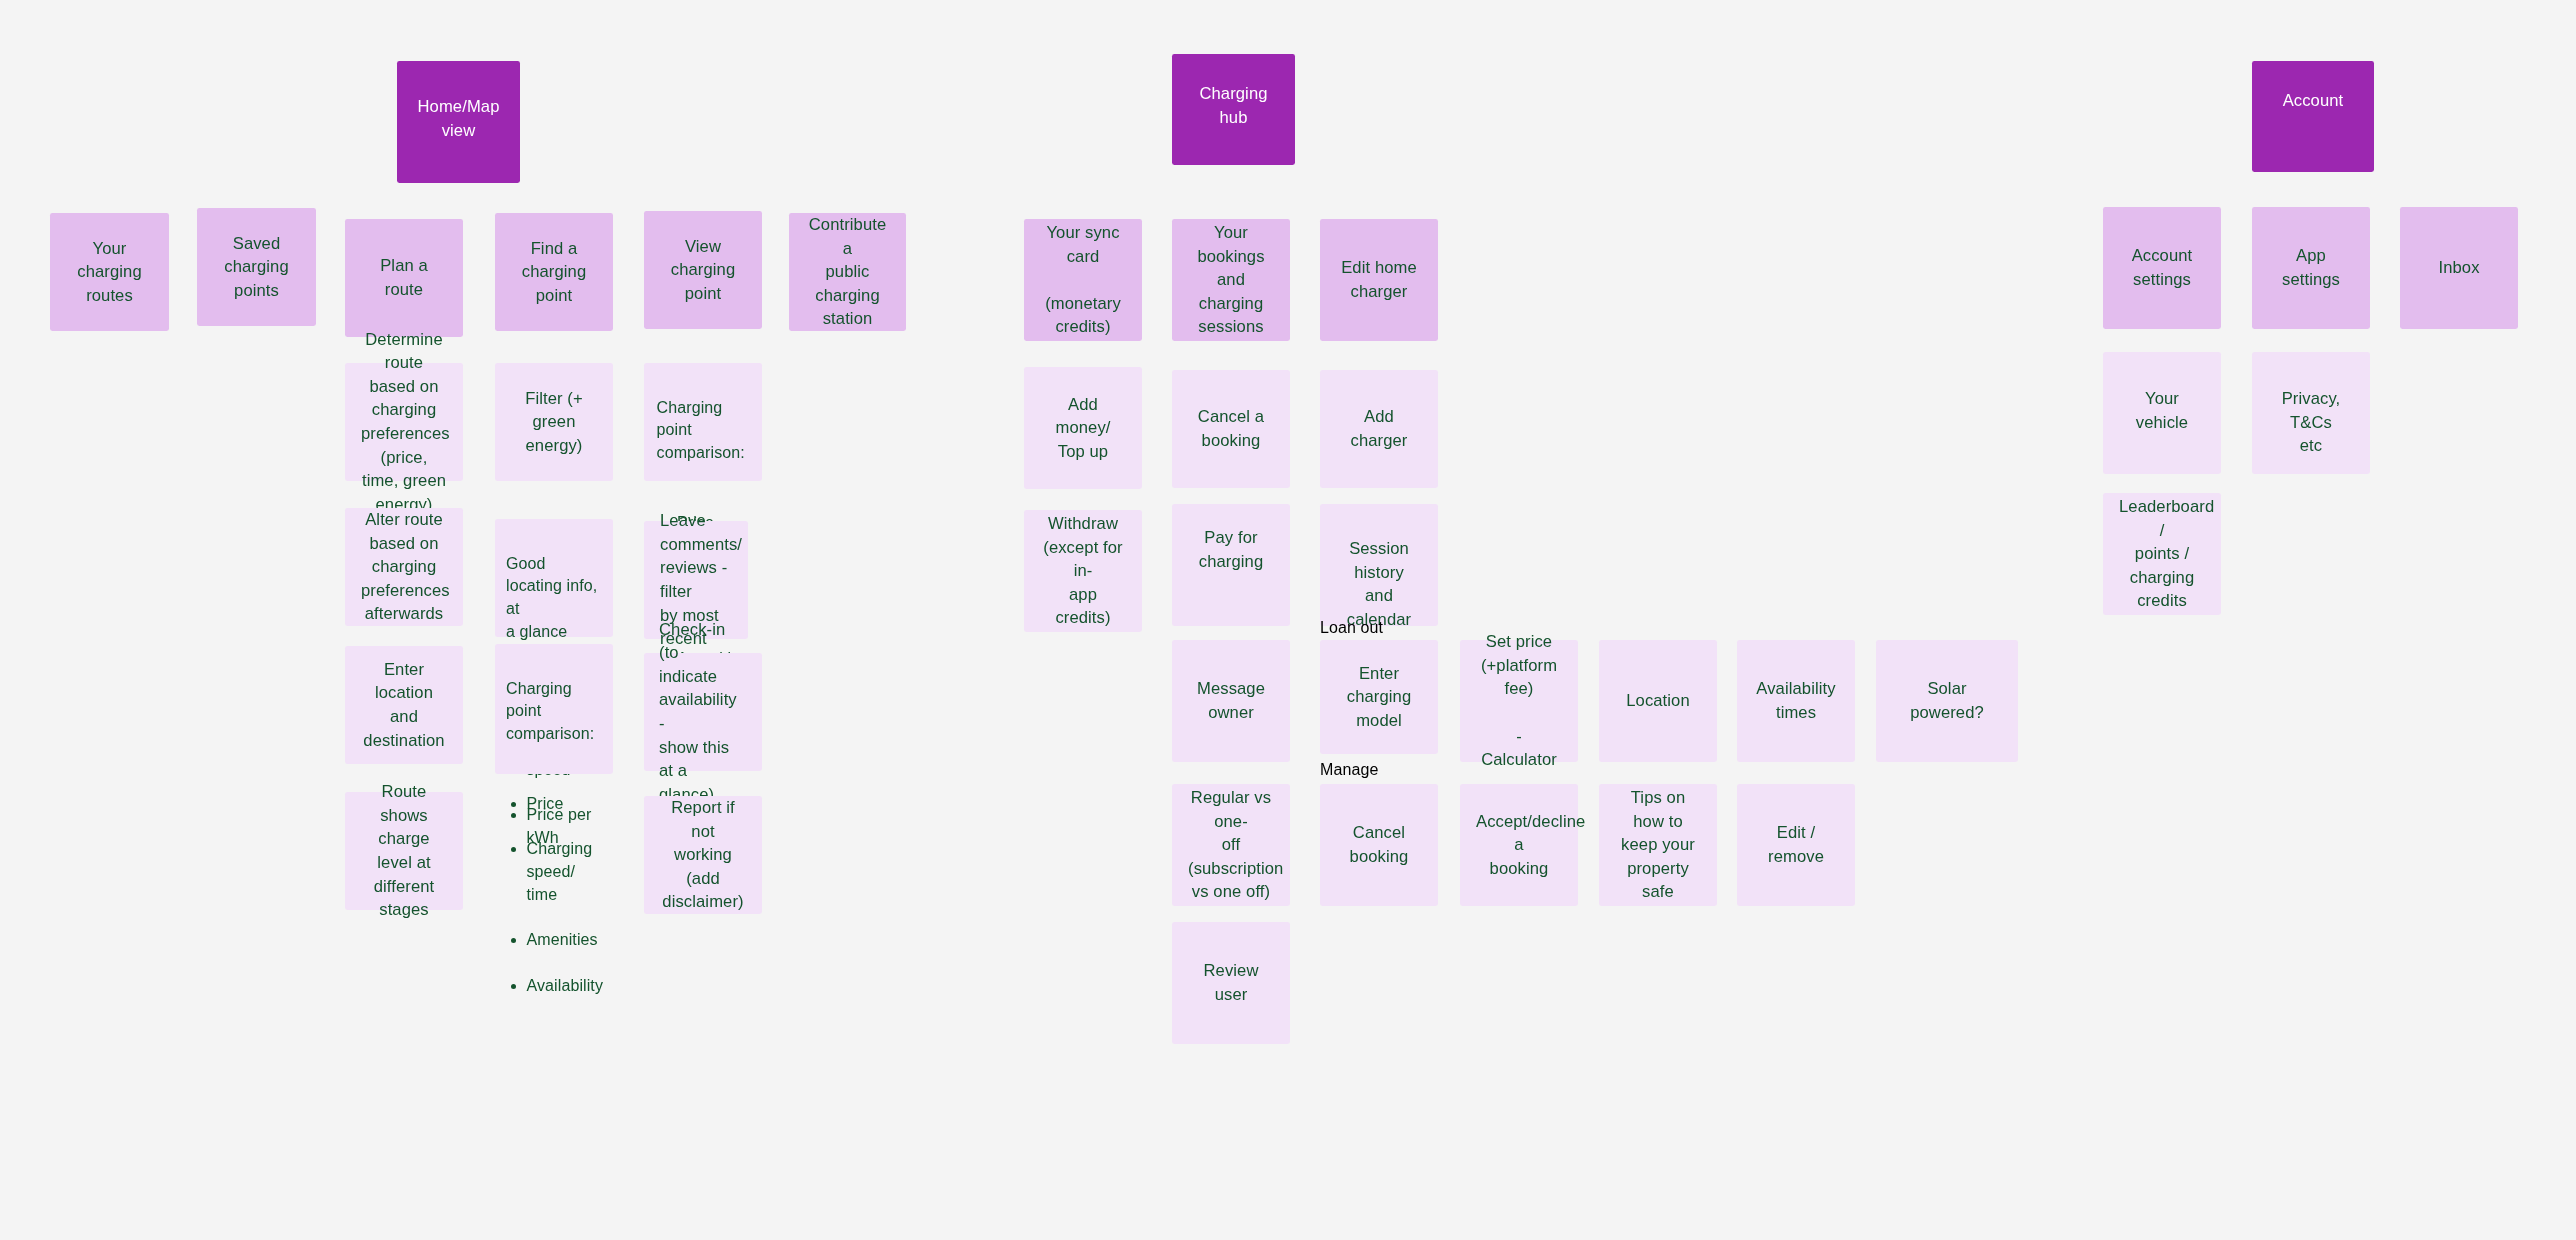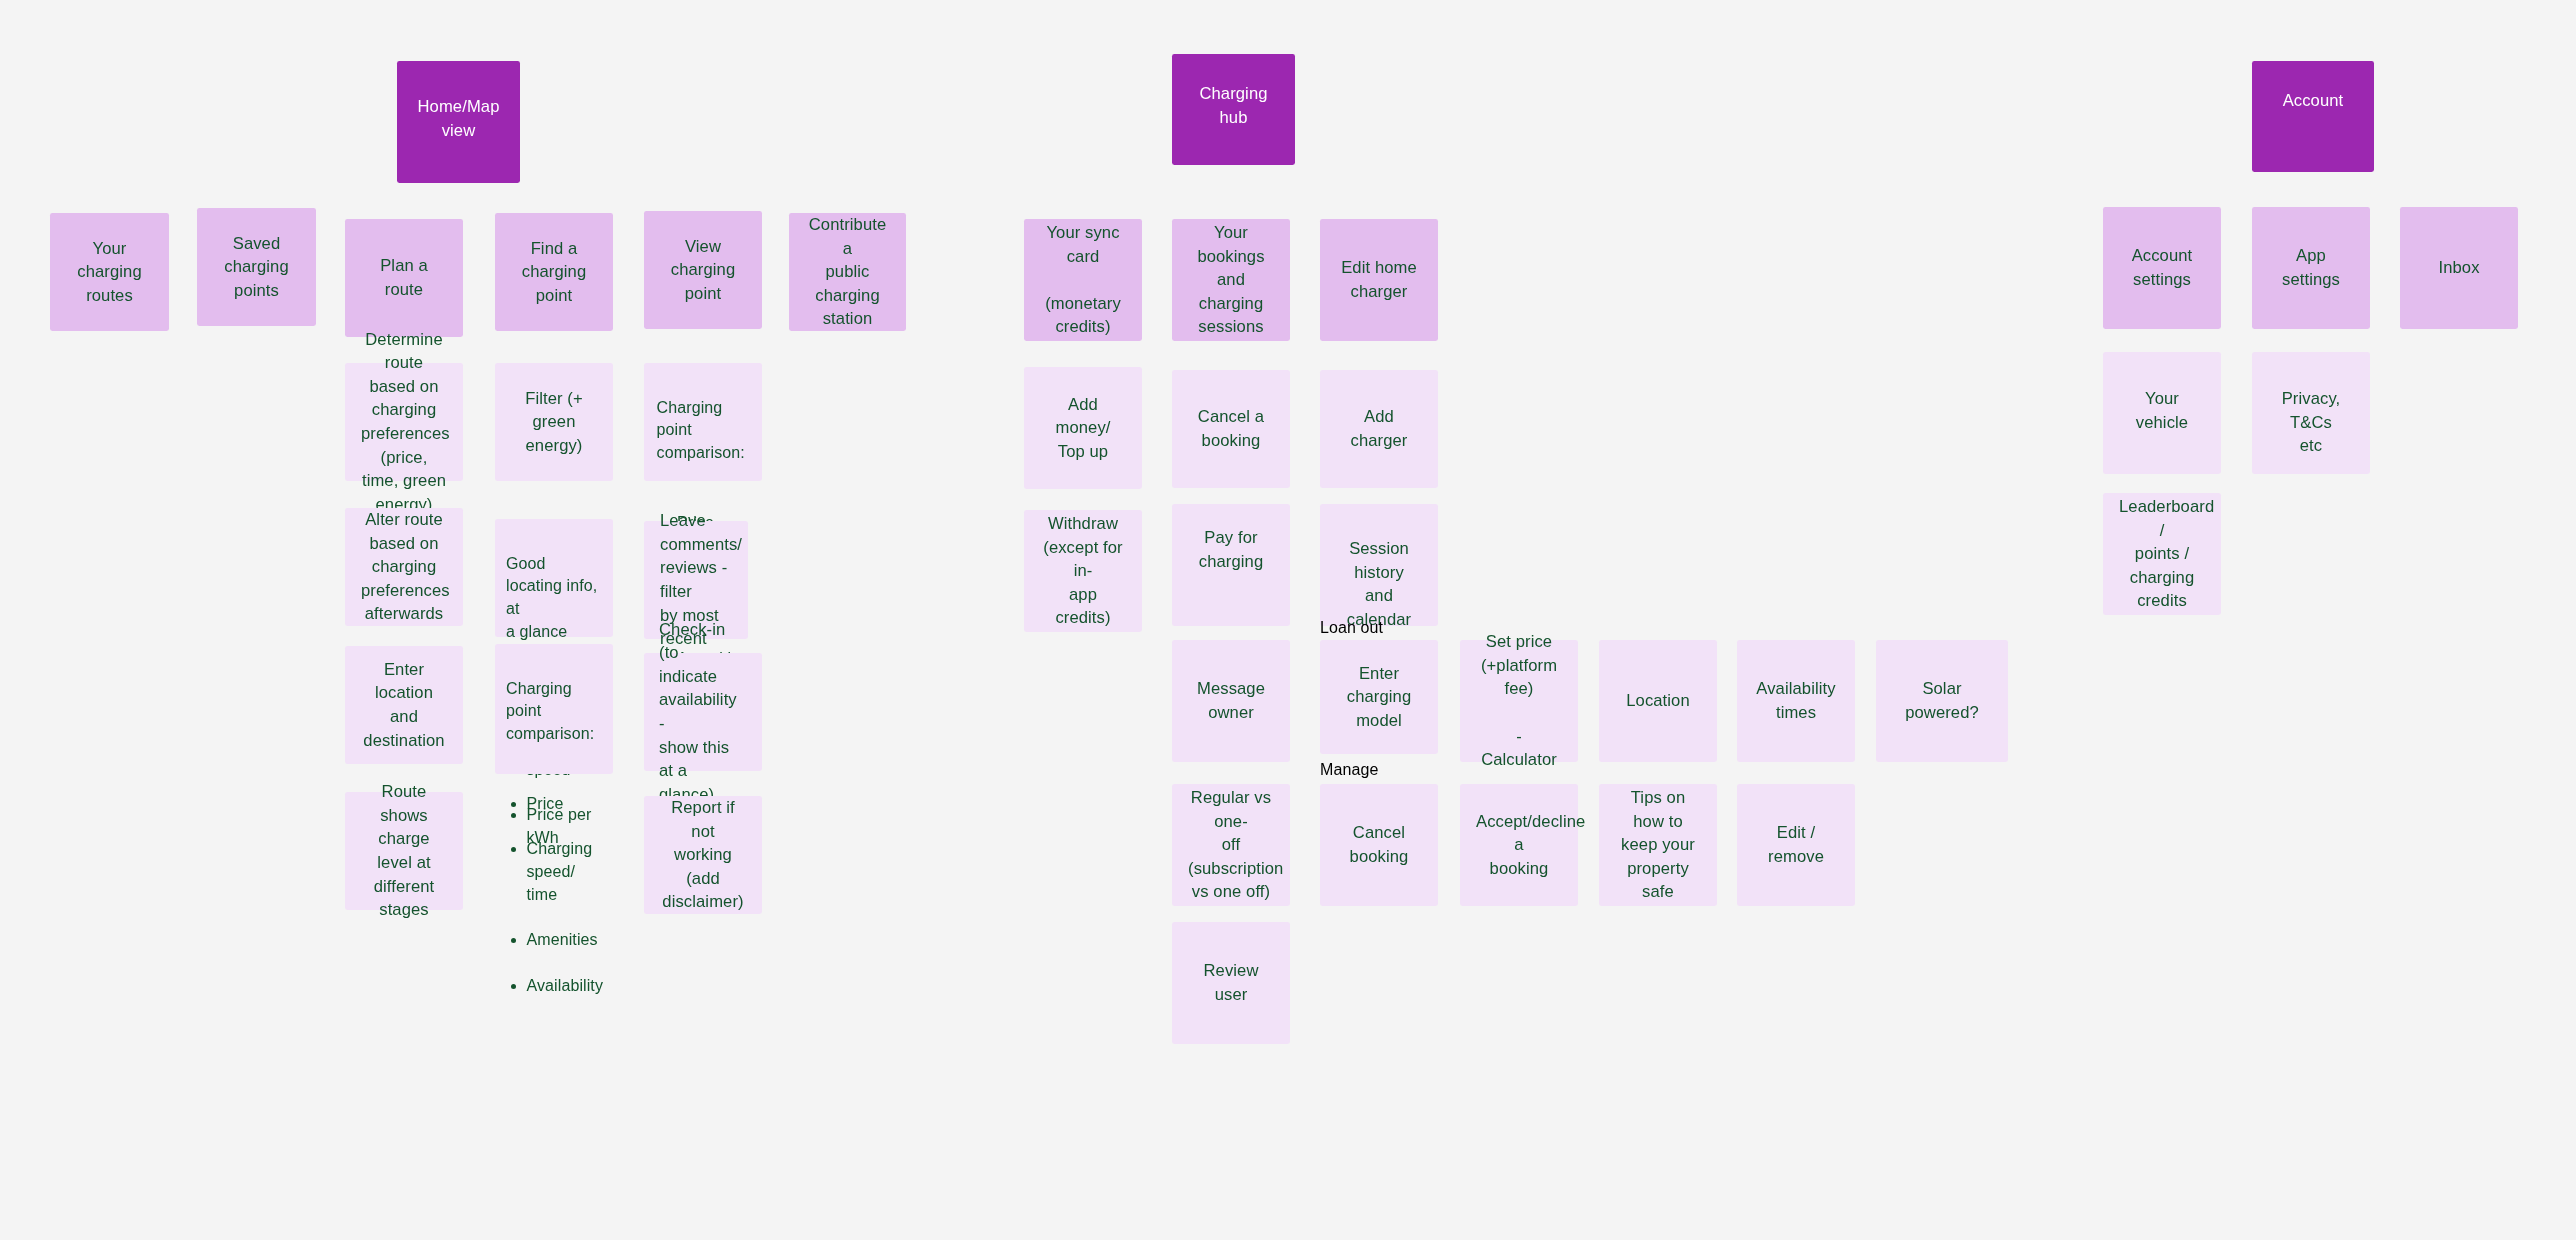--- a/index.html
+++ b/index.html
@@ -291,21 +291,21 @@
   </div>
 
   <div class="card light center-mid" style="left:1599px; top:640px; width:118px; height:122px;">
     <span class="card-body">Location</span>
   </div>
 
   <div class="card light center-mid" style="left:1737px; top:640px; width:118px; height:122px;">
     <span class="card-body">Availability times</span>
   </div>
 
-  <div class="card light center-mid" style="left:1876px; top:640px; width:132px; height:122px;">
+  <div class="card light center-mid" style="left:1876px; top:640px; width:142px; height:122px;">
     <span class="card-body">Solar powered?</span>
   </div>
 
   <div class="group-label" style="left:1320px; top:761px;">Manage</div>
 
   <div class="card light center-mid" style="left:1172px; top:784px; width:118px; height:122px;">
     <span class="card-body">Regular vs one-
 off (subscription
 vs one off)</span>
   </div>

